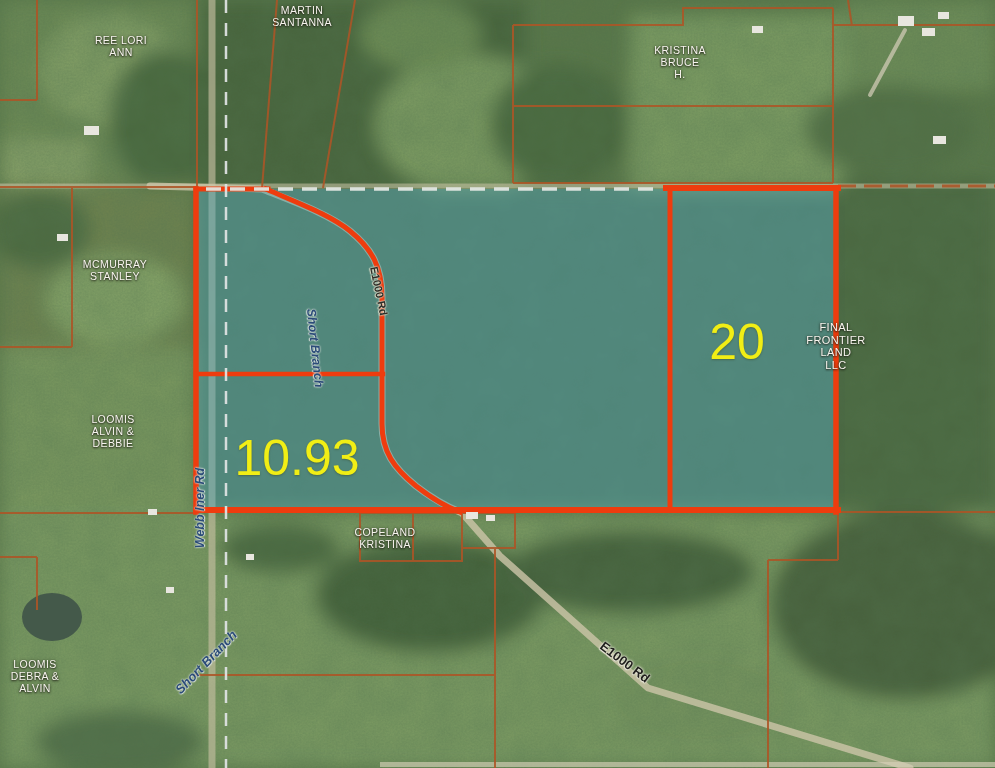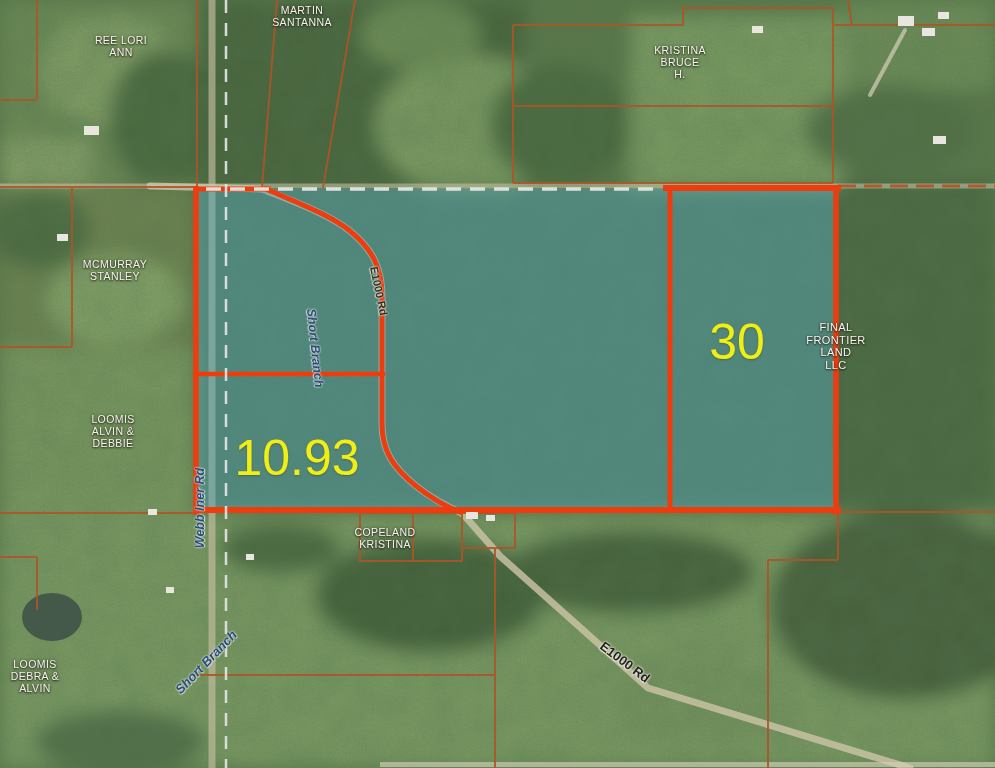--- a/index.html
+++ b/index.html
@@ -181,21 +181,21 @@
       <span>DEBRA &amp;</span>
       <span>ALVIN</span>
     </div>
     <div class="label owner small" style="left:836px;top:346px">
       <span>FINAL</span>
       <span>FRONTIER</span>
       <span>LAND</span>
       <span>LLC</span>
     </div>
 
-    <div class="label acreage" style="left:737px;top:342px">30</div>
+    <div class="label acreage" style="left:737px;top:342px">20</div>
     <div class="label acreage" style="left:297px;top:458px">10.93</div>
 
     <div class="label roadlbl" style="left:379px;top:291px;transform:translate(-50%,-50%) rotate(78deg)">E1000 Rd</div>
     <div class="label roadlbl big" style="left:625px;top:662px;transform:translate(-50%,-50%) rotate(37deg)">E1000 Rd</div>
     <div class="label streamlbl" style="left:200px;top:508px;transform:translate(-50%,-50%) rotate(-90deg)">Webb Iner Rd</div>
 
     <div class="label streamlbl" style="left:315px;top:348px;transform:translate(-50%,-50%) rotate(84deg)">Short Branch</div>
     <div class="label streamlbl" style="left:206px;top:662px;transform:translate(-50%,-50%) rotate(-46deg);font-size:13px">Short Branch</div>
   </div>
 </div>

